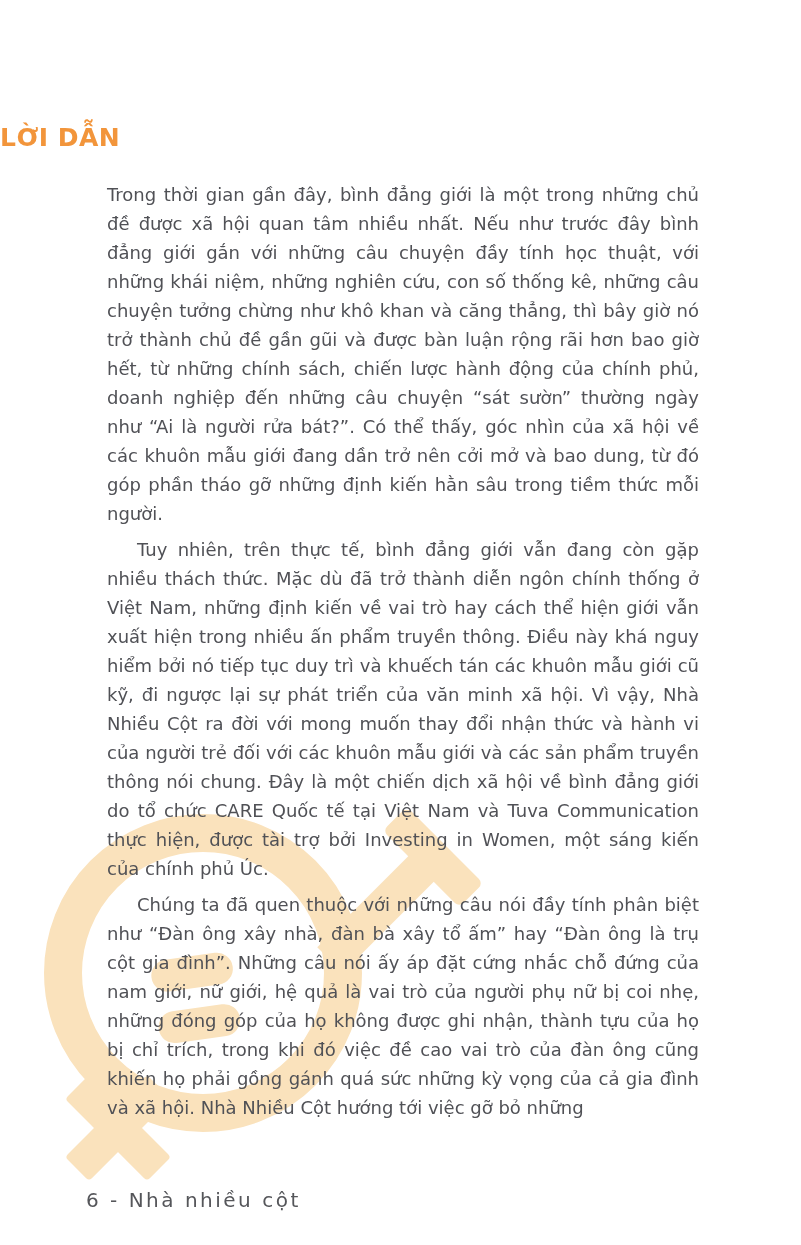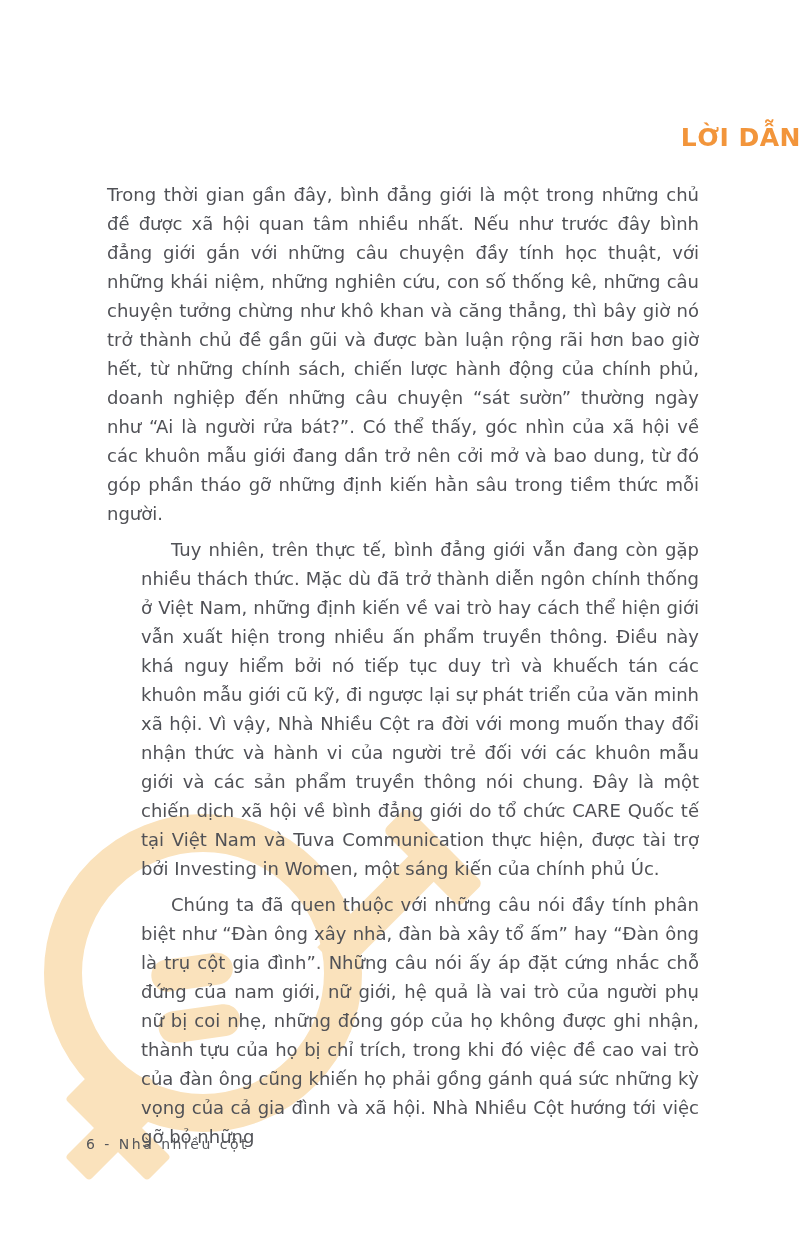--- a/index.html
+++ b/index.html
@@ -15,42 +15,42 @@
     background: #ffffff;
   }
   .watermark {
     position: absolute;
     left: 18px; top: 810px;
     pointer-events: none;
   }
   .page-title {
     position: absolute;
     top: 106px; left: 0; width: 100%;
-    text-align: right;
+    text-align: left;
     color: #F2953B;
     font-size: 25px;
     font-weight: bold;
     letter-spacing: 0.5px;
     z-index: 2;
   }
   .content {
     position: absolute;
     left: 107px; top: 180px; width: 592px;
     color: #505156;
     font-size: 18px;
     line-height: 29px;
     text-align: justify;
     z-index: 2;
   }
   .content p { margin: 0 0 7px 0; }
-  .content p.indent { text-indent: 30px; margin-left: 34px; }
+  .content p.indent { text-indent: 30px; }
   .page-footer {
     position: absolute;
-    left: 86px; top: 1136px;
-    font-size: 14px;
+    left: 86px; top: 1188px;
+    font-size: 20px;
     letter-spacing: 2.5px;
     color: #55565A;
     z-index: 2;
   }
 </style>
 </head>
 <body>
 
 <div class="page">
 

